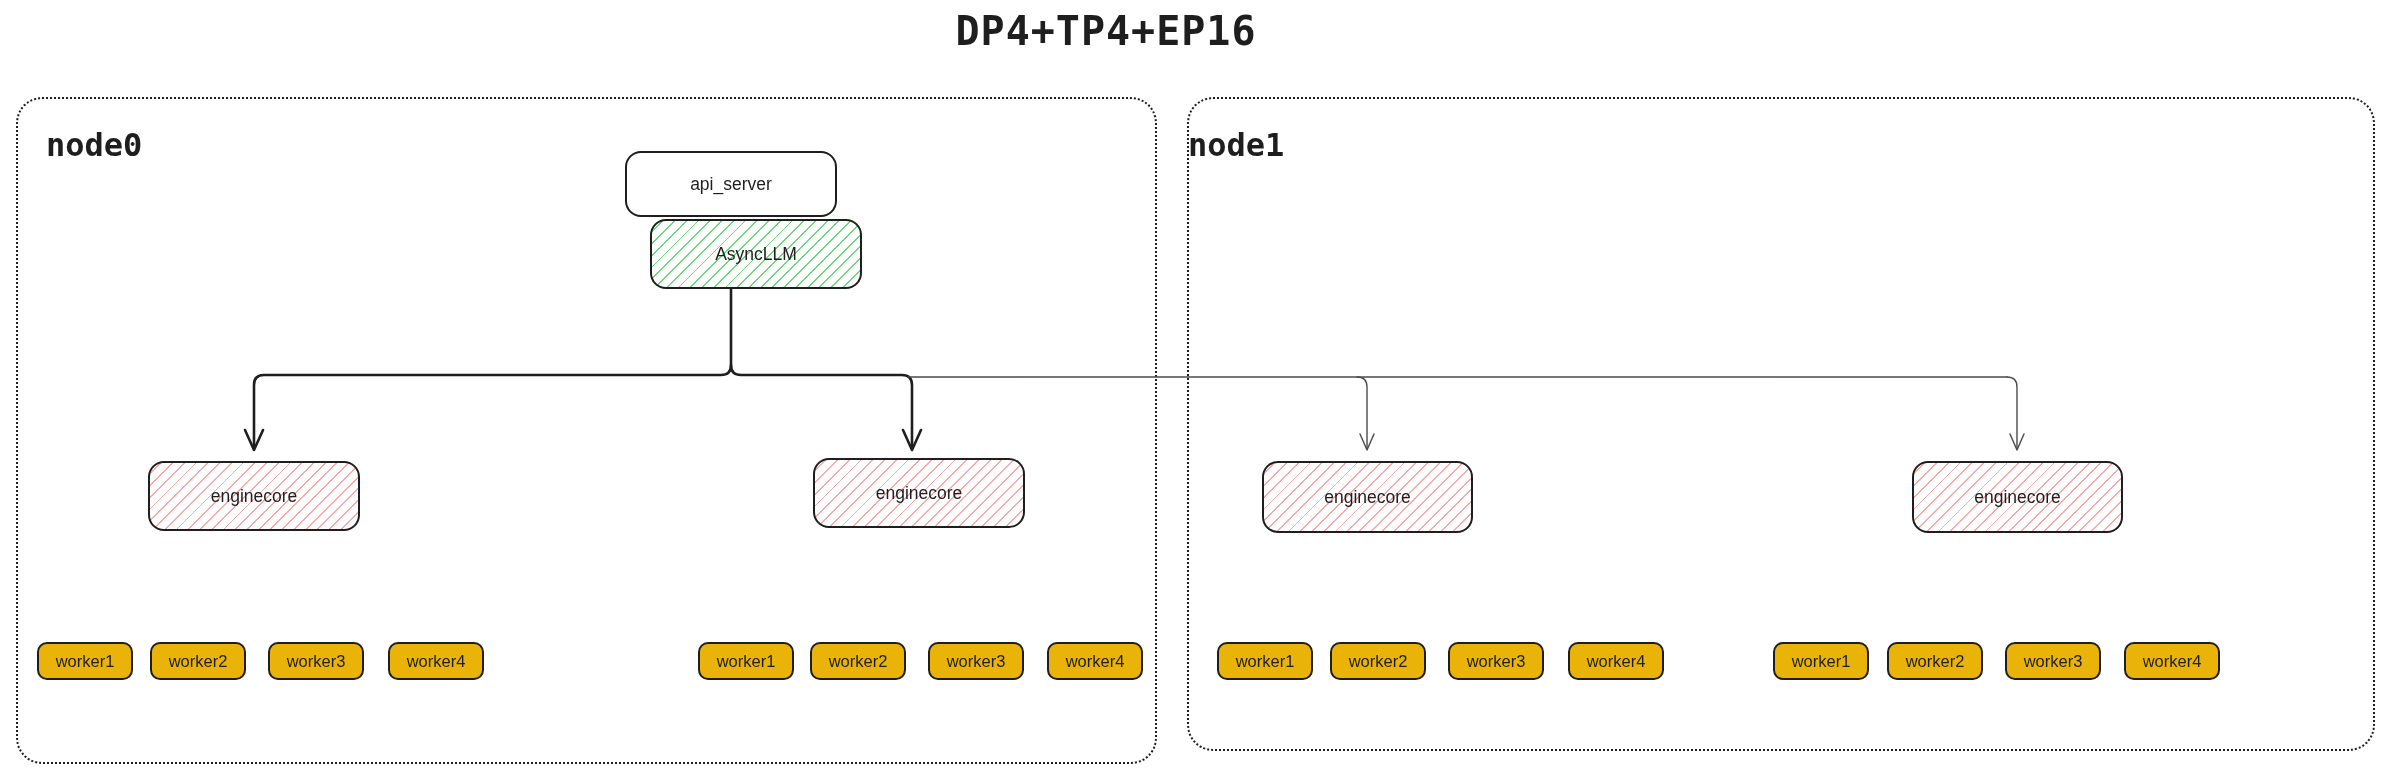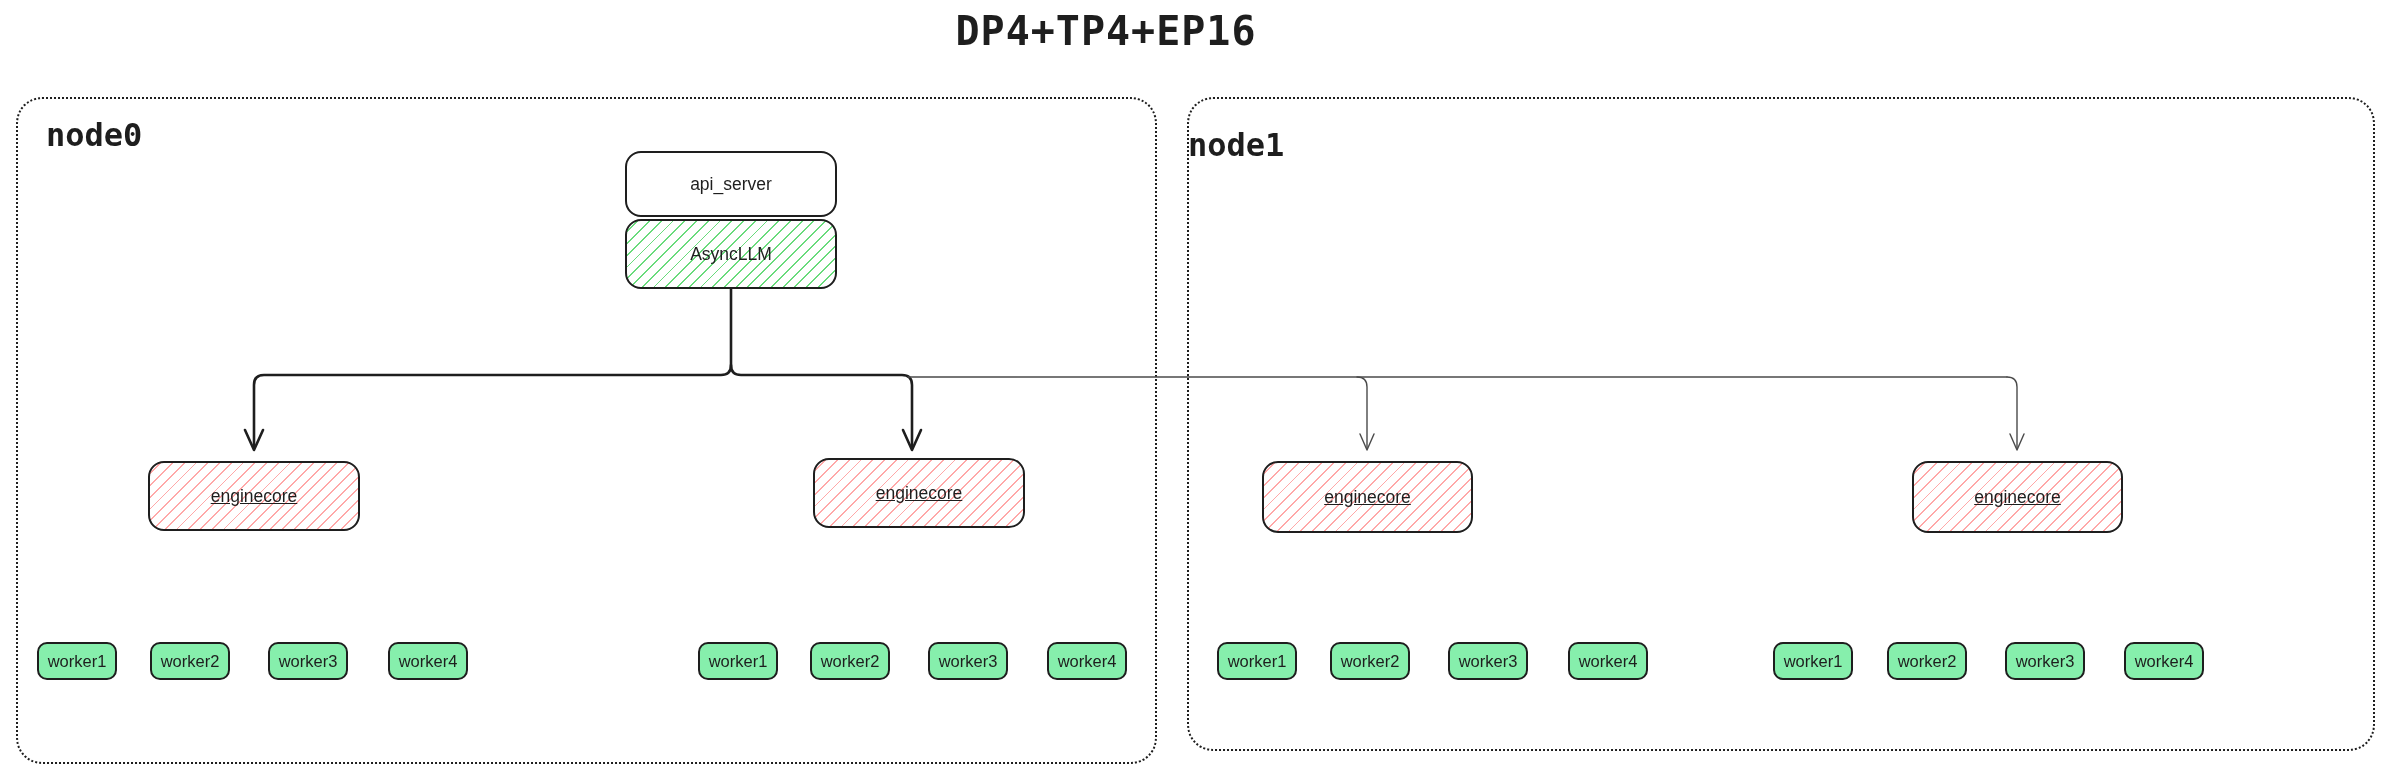--- a/index.html
+++ b/index.html
@@ -9,35 +9,35 @@
   .abs{position:absolute;box-sizing:border-box;}
   .title{font-family:"DejaVu Sans Mono", monospace;font-size:40px;font-weight:600;
          letter-spacing:1px;text-align:center;}
   .node-frame{border:2.5px dotted var(--stroke);border-radius:26px;background:transparent;}
   .node-label{font-family:"DejaVu Sans Mono", monospace;font-size:32px;font-weight:700;}
   .box{border:2.5px solid var(--stroke);border-radius:16px;background:#ffffff;
        display:flex;align-items:center;justify-content:center;font-size:17.5px;}
   .hatch-green{background-image:repeating-linear-gradient(135deg,
         transparent 0px, transparent 7px, var(--green-hatch) 7px, var(--green-hatch) 8.3px);}
   .hatch-red{background-image:repeating-linear-gradient(135deg,
-        transparent 0px, transparent 7px, var(--red-hatch) 7px, var(--red-hatch) 8.3px);text-decoration:underline;}
-  .worker{border:2px solid var(--stroke);border-radius:10px;background:#86efac;
-          width:80px;height:38px;display:flex;align-items:center;justify-content:center;
+        transparent 0px, transparent 7px, var(--red-hatch) 7px, var(--red-hatch) 8.3px);}
+  .worker{border:2px solid var(--stroke);border-radius:10px;background:#eab308;
+          width:96px;height:38px;display:flex;align-items:center;justify-content:center;
           font-size:16.5px;}
   svg.connectors{position:absolute;left:0;top:0;pointer-events:none;}
   .thick{stroke:var(--stroke);stroke-width:2.6;fill:none;stroke-linecap:round;stroke-linejoin:round;}
   .thin{stroke:var(--thin-line);stroke-width:1.4;fill:none;stroke-linecap:round;stroke-linejoin:round;}
 </style>
 </head>
 <body style="--stroke: #1e1e1e; --green-hatch: #69db7c; --red-hatch: #ffa8a8; --thin-line: #4a4a4a;">
 
 <div class="abs title" style="left:900px;top:8px;width:412px;">DP4+TP4+EP16</div>
 
 <div class="abs node-frame" style="left:16px;top:97px;width:1141px;height:667px;"></div>
-<div class="abs node-label" style="left:46px;top:116px;">node0</div>
+<div class="abs node-label" style="left:46px;top:126px;">node0</div>
 
 <div class="abs node-frame" style="left:1187px;top:97px;width:1188px;height:654px;"></div>
 <div class="abs node-label" style="left:1188px;top:126px;">node1</div>
 
 <svg class="connectors" width="2383" height="773" viewBox="0 0 2383 773">
 
   <path class="thick" d="M731 289 L731 365 Q731 375 721 375 L264 375 Q254 375 254 385 L254 446"></path>
   <path class="thick" d="M245 430 L254 450 L263 430"></path>
 
   <path class="thick" d="M731 365 Q731 375 741 375 L902 375 Q912 375 912 385 L912 446"></path>
@@ -46,21 +46,21 @@
   <path class="thin" d="M908 377 L2007 377"></path>
   <path class="thin" d="M1357 377 Q1367 377 1367 387 L1367 448"></path>
   <path class="thin" d="M1360 434 L1367 450 L1374 434"></path>
   <path class="thin" d="M2007 377 Q2017 377 2017 387 L2017 448"></path>
   <path class="thin" d="M2010 434 L2017 450 L2024 434"></path>
 </svg>
 
 <div class="abs box" style="left:625px;top:151px;width:212px;height:66px;">
   <span>api_server</span>
 </div>
-<div class="abs box hatch-green" style="left:625px;top:219px;width:212px;height:70px;">
+<div class="abs box hatch-green" style="left:650px;top:219px;width:212px;height:70px;">
   <span>AsyncLLM</span>
 </div>
 
 <div class="abs box hatch-red" style="left:148px;top:461px;width:212px;height:70px;">
   <span>enginecore</span>
 </div>
 <div class="abs box hatch-red" style="left:813px;top:458px;width:212px;height:70px;">
   <span>enginecore</span>
 </div>
 <div class="abs box hatch-red" style="left:1262px;top:461px;width:211px;height:72px;">

